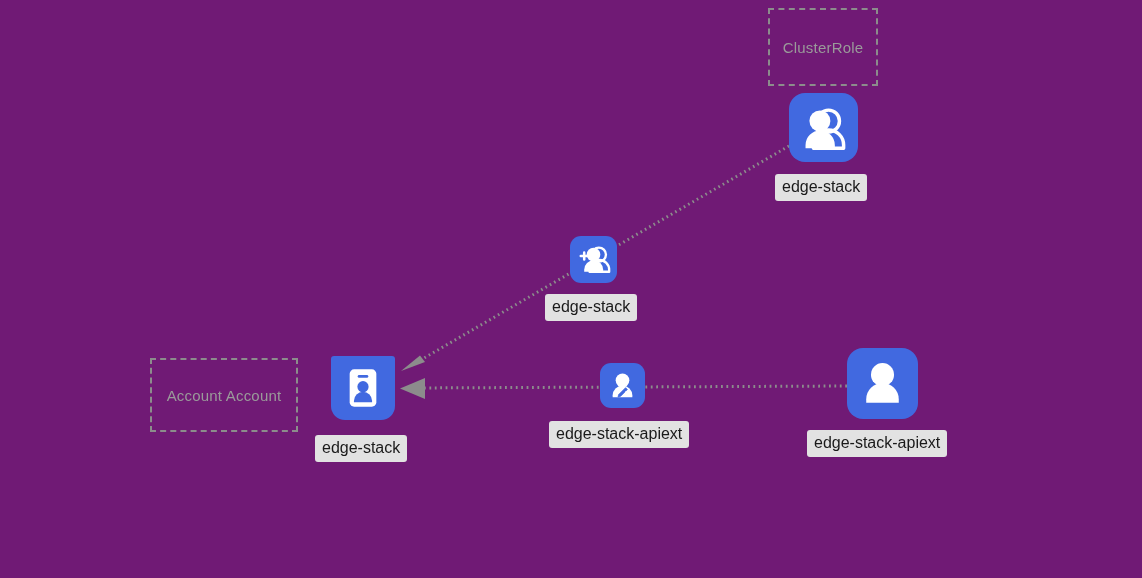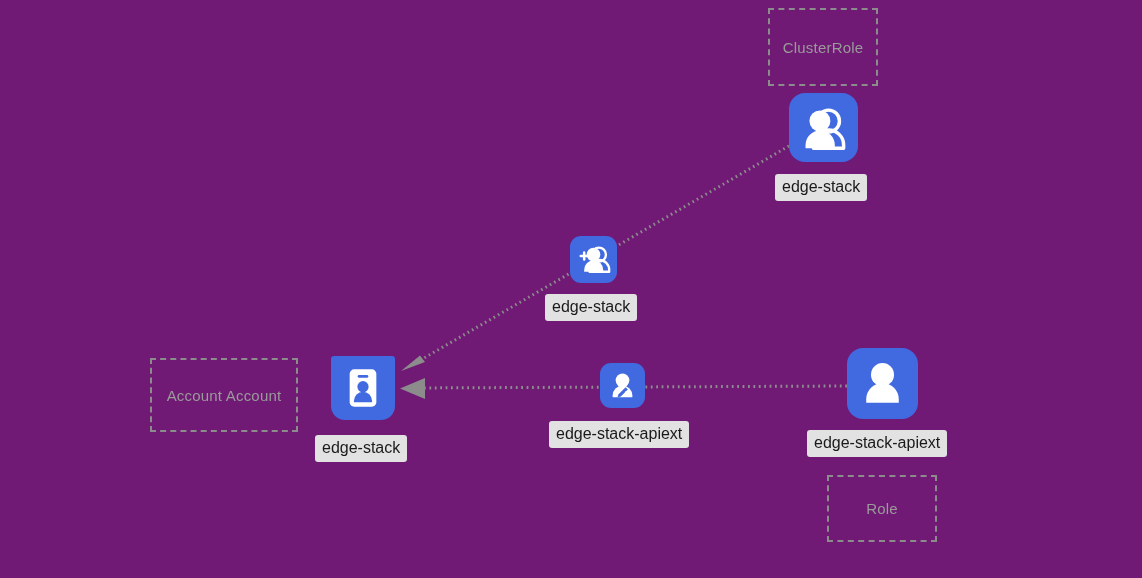--- a/index.html
+++ b/index.html
@@ -84,23 +84,20 @@
       <polygon points="400,388.5 425,378 425,399" fill="#8c8c8c"></polygon>
     </g>
   </svg>
 
   <div class="type-box" style="left:768px; top:8px; width:110px; height:78px;">
     <span class="type-box-label">ClusterRole</span>
   </div>
   <div class="type-box" style="left:150px; top:358px; width:148px; height:74px;">
     <span class="type-box-label">Account Account</span>
   </div>
-  <div class="type-box" style="left:827px; top:475px; width:110px; height:67px;">
-    <span class="type-box-label">Role</span>
-  </div>
 
   <div class="node" style="left:789px; top:93px; width:69px; height:69px;">
     <span class="node-icon" style="width:69px; height:69px; border-radius:16px;">
       <svg viewBox="0 0 48 48" xmlns="http://www.w3.org/2000/svg">
         <circle cx="27.5" cy="19.5" r="7.6" fill="none" stroke="#ffffff" stroke-width="2.4"></circle>
         <path d="M17 38.5 v-2.3 a10.5 10.5 0 0 1 21 0 v2.3 z" fill="none" stroke="#ffffff" stroke-width="2.4" stroke-linejoin="round"></path>
         <circle cx="21.5" cy="19.5" r="7.3" fill="#ffffff"></circle>
         <path d="M11.5 38.5 v-2.2 a10.2 10.2 0 0 1 20.4 0 v2.2 z" fill="#ffffff"></path>
       </svg>
     </span>

